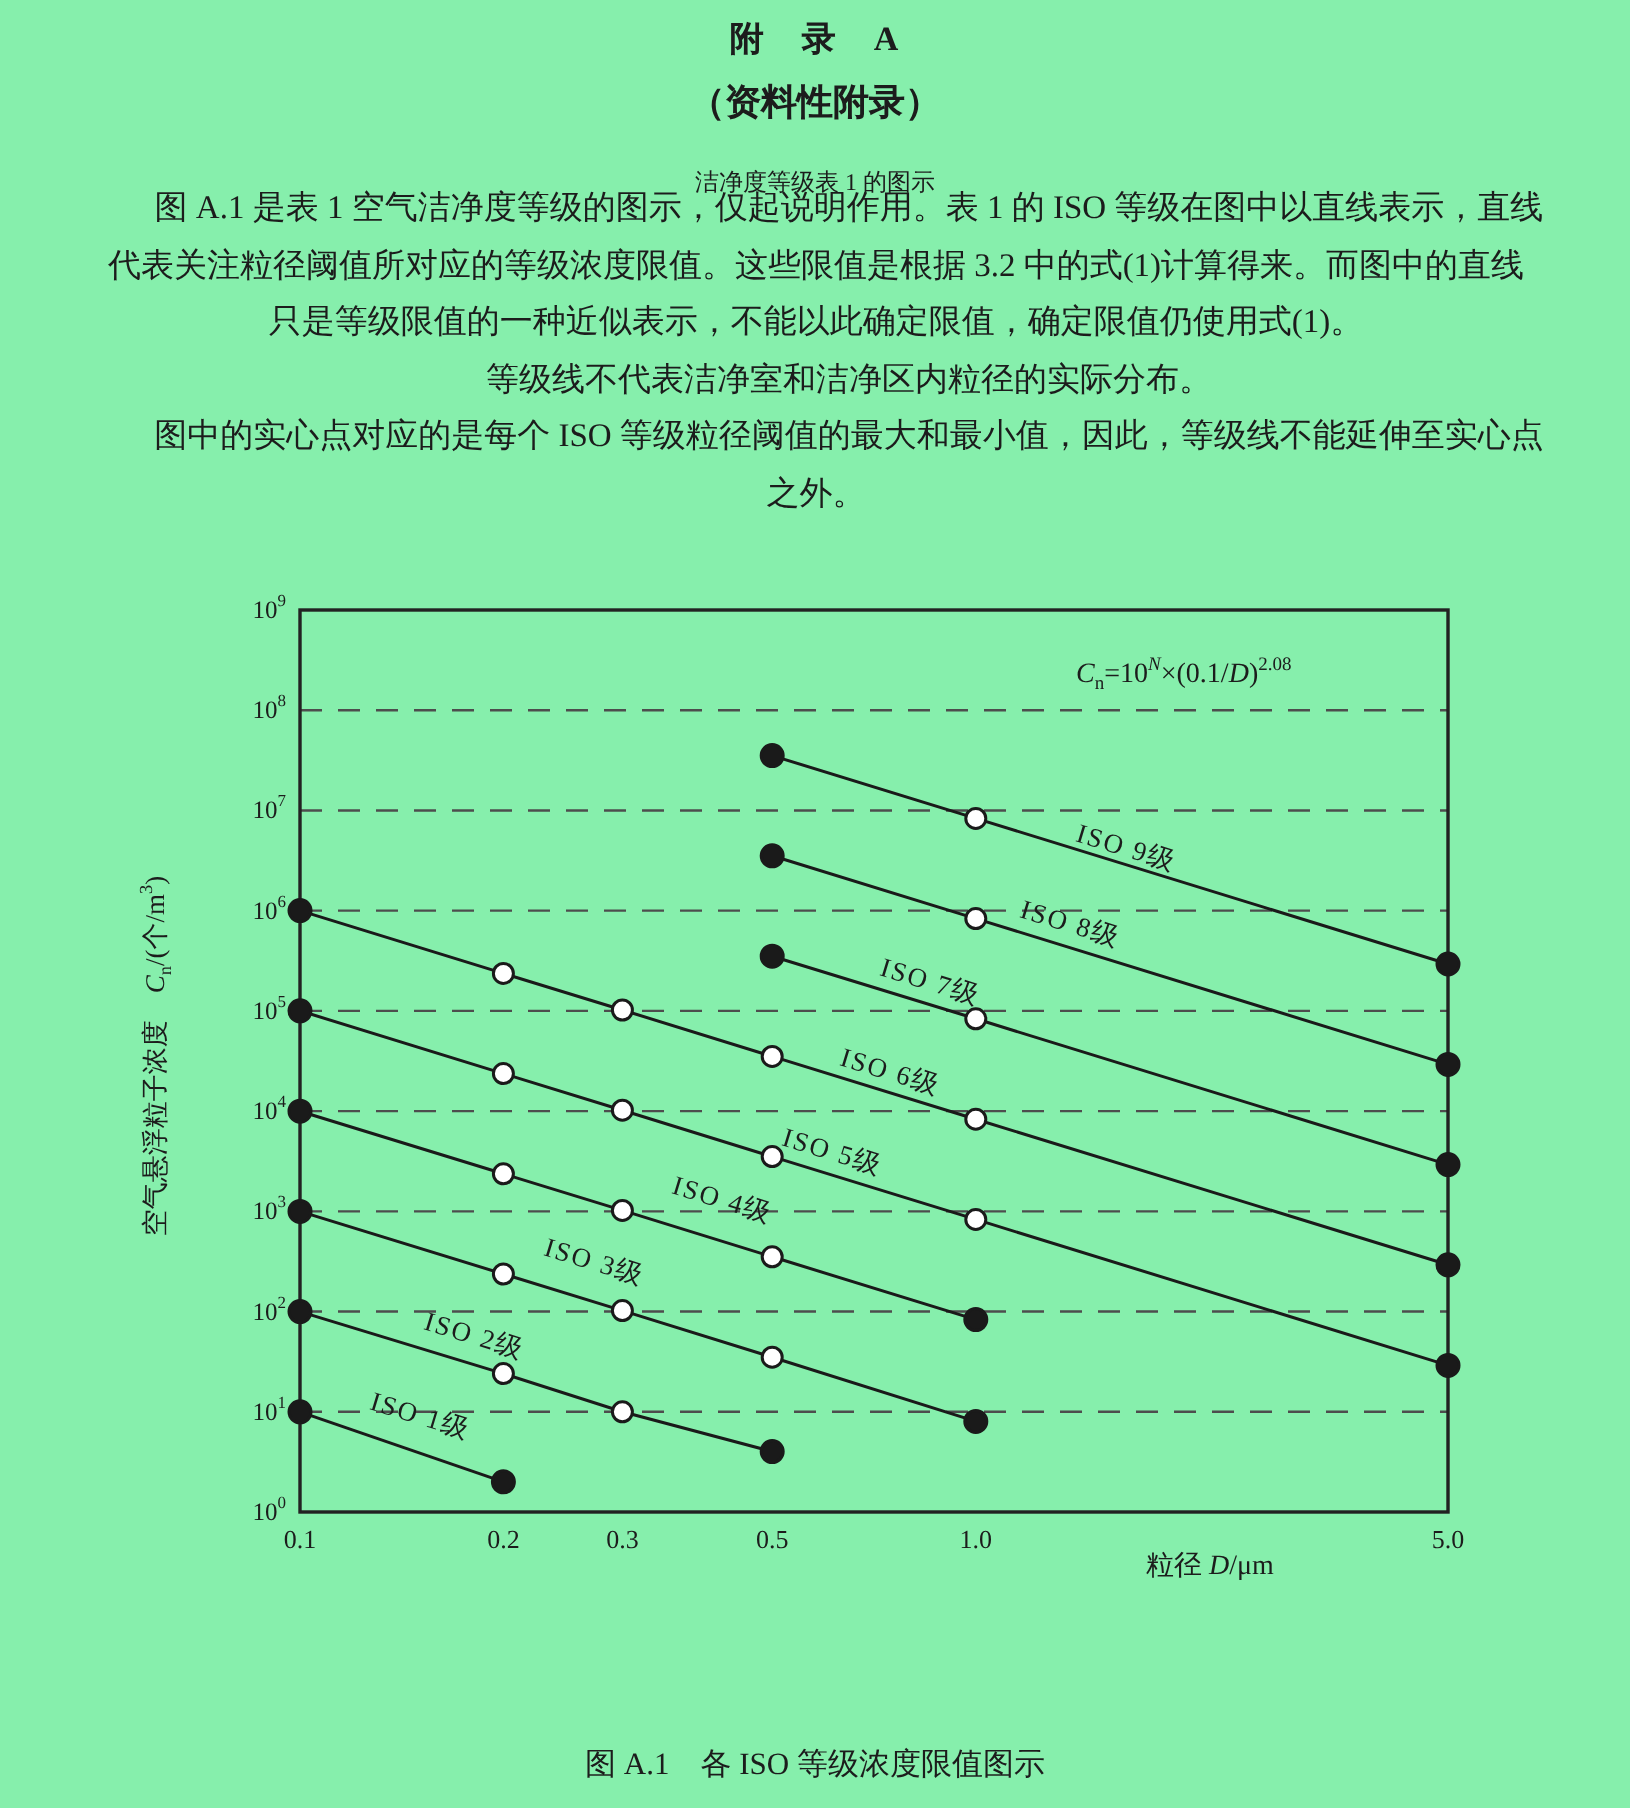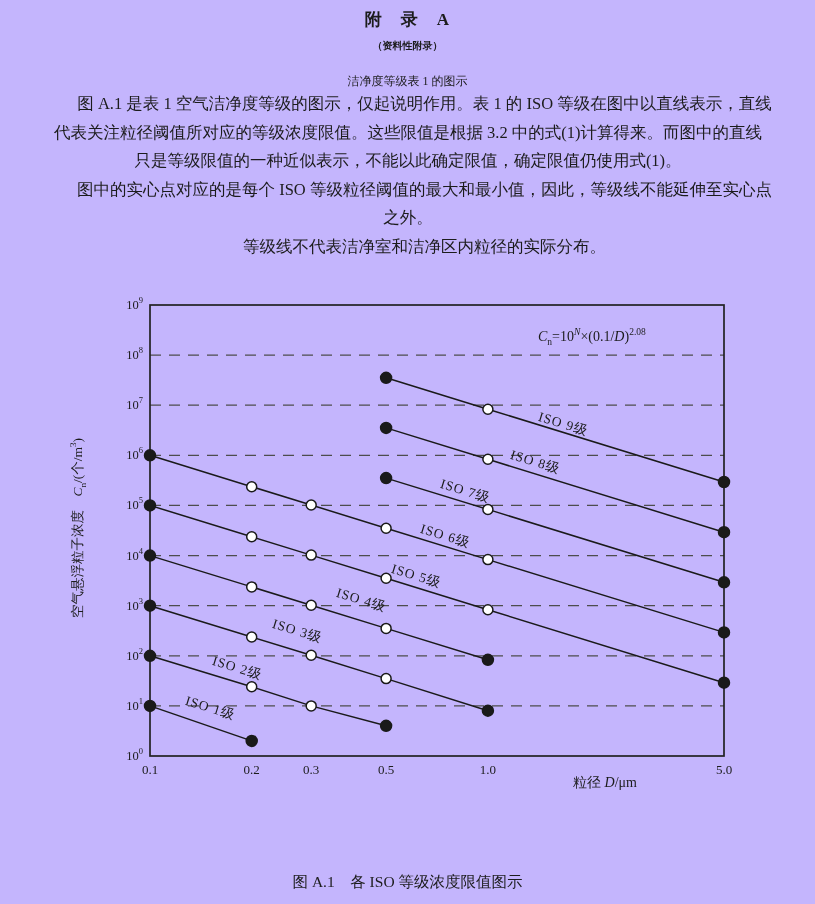--- a/index.html
+++ b/index.html
@@ -1,20 +1,20 @@
 <!DOCTYPE html>
 <html><head>
 <meta charset="utf-8">
 <style>
   html,body{margin:0;padding:0;background:#fff;}
-  .page{position:relative;width:815px;height:904px;background:#c4b5fd;overflow:hidden;
+  .page{position:relative;width:815px;height:904px;background:#86efac;overflow:hidden;
         font-family:"Liberation Serif","DejaVu Serif",serif;color:#1c1c1c;}
   .title-block{position:absolute;top:8px;left:0;right:0;text-align:center;}
   .t1{font-size:17px;font-weight:bold;letter-spacing:1px;}
-  .t2{font-size:10px;font-weight:bold;margin-top:8px;}
+  .t2{font-size:18px;font-weight:bold;margin-top:8px;}
   .t3{font-size:12px;font-weight:normal;margin-top:20px;}
   .body-text{position:absolute;top:90px;left:5px;width:806px;
              font-size:16.5px;line-height:28.5px;}
   .body-text p{margin:0;text-indent:2em;white-space:pre-line;text-align:center;}
   .chart-wrap{position:absolute;top:288px;left:0;width:815px;height:515px;}
   svg text{font-family:"Liberation Serif","DejaVu Serif",serif;fill:#1c1c1c;}
   .notes{position:absolute;top:810px;left:25px;right:18px;
          font-size:13.5px;line-height:27px;}
   .notes i{font-family:"Liberation Serif","DejaVu Serif",serif;}
   .notes sub{font-size:9px;}
@@ -30,23 +30,23 @@
   <div class="title-block">
     <div class="t1">附　录　A</div>
     <div class="t2">（资料性附录）</div>
     <div class="t3">洁净度等级表 1 的图示</div>
   </div>
 
   <div class="body-text">
     <p>图 A.1 是表 1 空气洁净度等级的图示，仅起说明作用。表 1 的 ISO 等级在图中以直线表示，直线
 代表关注粒径阈值所对应的等级浓度限值。这些限值是根据 3.2 中的式(1)计算得来。而图中的直线
 只是等级限值的一种近似表示，不能以此确定限值，确定限值仍使用式(1)。</p>
+    <p>等级线不代表洁净室和洁净区内粒径的实际分布。</p>
     <p>图中的实心点对应的是每个 ISO 等级粒径阈值的最大和最小值，因此，等级线不能延伸至实心点
 之外。</p>
-    <p>等级线不代表洁净室和洁净区内粒径的实际分布。</p>
   </div>
 
   <div class="chart-wrap">
     <svg id="chart-svg" width="815" height="515" viewBox="0 0 815 515">
         <line x1="150" x2="724" y1="417.8888888888889" y2="417.8888888888889" stroke="#4d4d4d" stroke-width="1.2" stroke-dasharray="11,8"></line>
         <line x1="150" x2="724" y1="367.77777777777777" y2="367.77777777777777" stroke="#4d4d4d" stroke-width="1.2" stroke-dasharray="11,8"></line>
         <line x1="150" x2="724" y1="317.6666666666667" y2="317.6666666666667" stroke="#4d4d4d" stroke-width="1.2" stroke-dasharray="11,8"></line>
         <line x1="150" x2="724" y1="267.55555555555554" y2="267.55555555555554" stroke="#4d4d4d" stroke-width="1.2" stroke-dasharray="11,8"></line>
         <line x1="150" x2="724" y1="217.44444444444443" y2="217.44444444444443" stroke="#4d4d4d" stroke-width="1.2" stroke-dasharray="11,8"></line>
         <line x1="150" x2="724" y1="167.33333333333337" y2="167.33333333333337" stroke="#4d4d4d" stroke-width="1.2" stroke-dasharray="11,8"></line>

